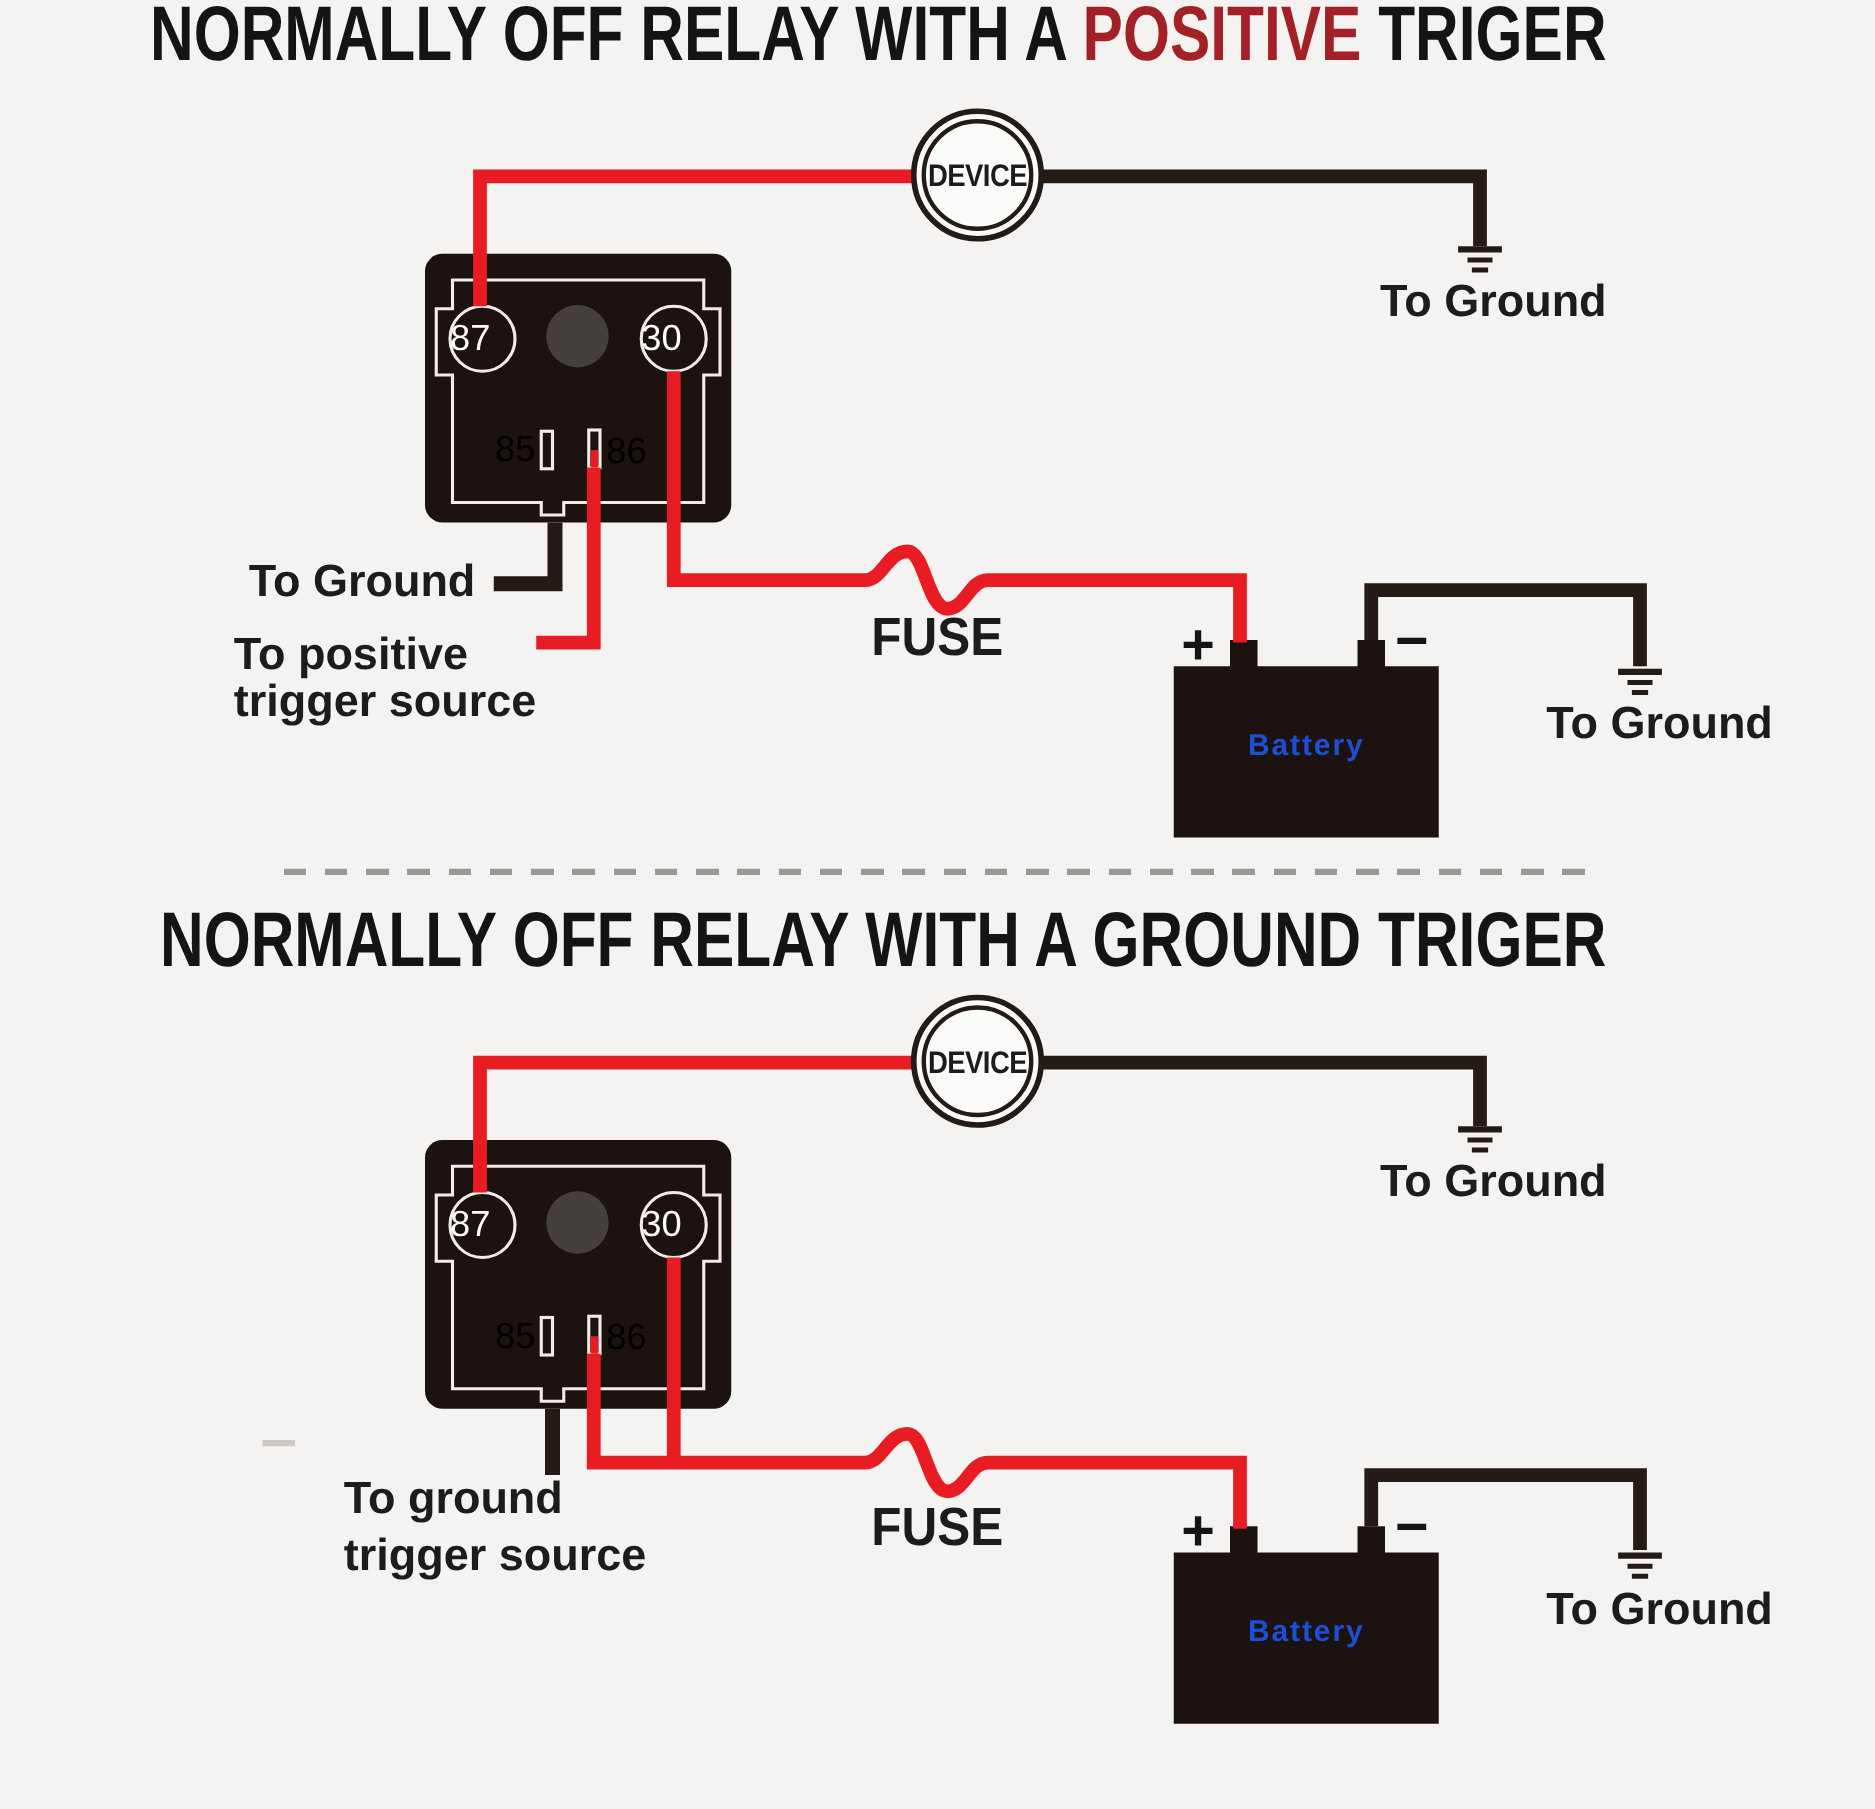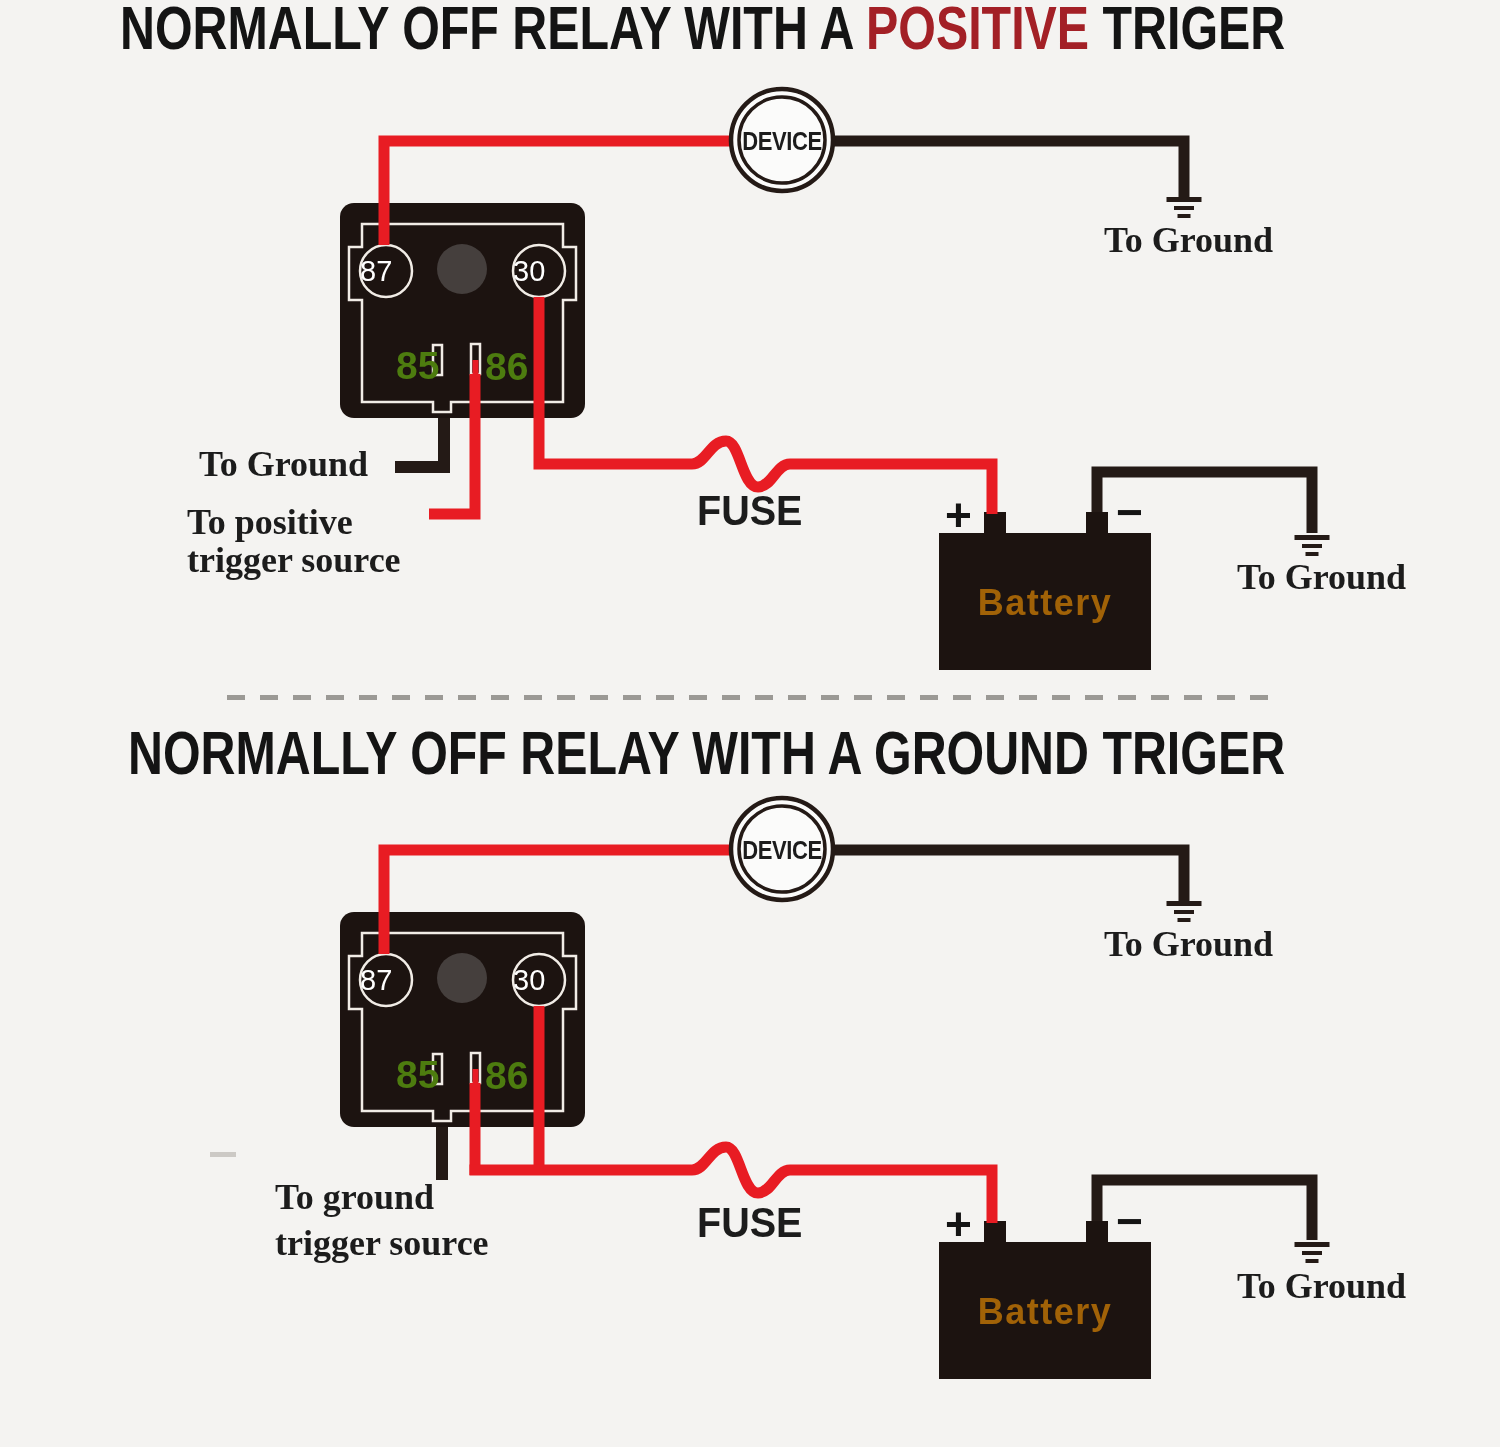--- a/index.html
+++ b/index.html
@@ -2,29 +2,29 @@
 <html><head>
 <meta charset="utf-8">
 <style>
   html,body{margin:0;padding:0;background:#f4f3f1;}
   .stage{position:relative;width:1500px;height:1447px;background:#f4f3f1;
          font-family:"Liberation Sans",sans-serif;overflow:hidden;margin-left:42px;}
   .stage svg{position:absolute;left:0;top:0;}
   .title{position:absolute;font-size:62px;font-weight:800;color:#141414;line-height:1.2;
          transform:scaleX(.78);transform-origin:left top;white-space:nowrap;letter-spacing:0;}
   .title .hl{color:#a32026;}
-  .lbl{position:absolute;font-size:36px;font-weight:700;color:#1c1c1c;white-space:nowrap;line-height:1.1;font-family:Liberation Serif, serif;}
+  .lbl{position:absolute;font-size:36px;font-weight:700;color:#1c1c1c;white-space:nowrap;line-height:1.1;}
   .fuse-lbl{position:absolute;font-size:43px;font-weight:600;color:#1c1c1c;line-height:1.1;
             transform:scaleX(.92);transform-origin:left top;}
   .dev-lbl{position:absolute;width:100px;text-align:center;font-size:25px;font-weight:700;color:#1c1c1c;
            transform:scaleX(.88);transform-origin:center top;letter-spacing:-.5px;line-height:1.1;}
   .pin-lbl{position:absolute;width:52px;font-size:29px;font-weight:400;color:#ffffff;line-height:1;}
-  .slot-lbl{position:absolute;font-size:39px;font-weight:700;color:#4d7c0f;line-height:1;}
+  .slot-lbl{position:absolute;font-size:29px;font-weight:400;color:#000000;line-height:1;}
   .sign{position:absolute;font-size:46px;font-weight:700;color:#141414;line-height:1;}
-  .bat-lbl{position:absolute;width:212px;text-align:center;font-size:36px;font-weight:700;color:#a16207;
+  .bat-lbl{position:absolute;width:212px;text-align:center;font-size:24px;font-weight:700;color:#1d4ed8;
            letter-spacing:1.5px;line-height:1;}
   .divider{position:absolute;left:185px;top:695px;width:1043px;height:5px;
            background:repeating-linear-gradient(90deg,#9b9995 0 18px,rgba(0,0,0,0) 18px 33px);}
   .stray{position:absolute;left:168px;top:1152px;width:26px;height:5px;background:#ccc9c5;}
 </style>
 </head>
 <body>
 
 <div class="stage">
 

